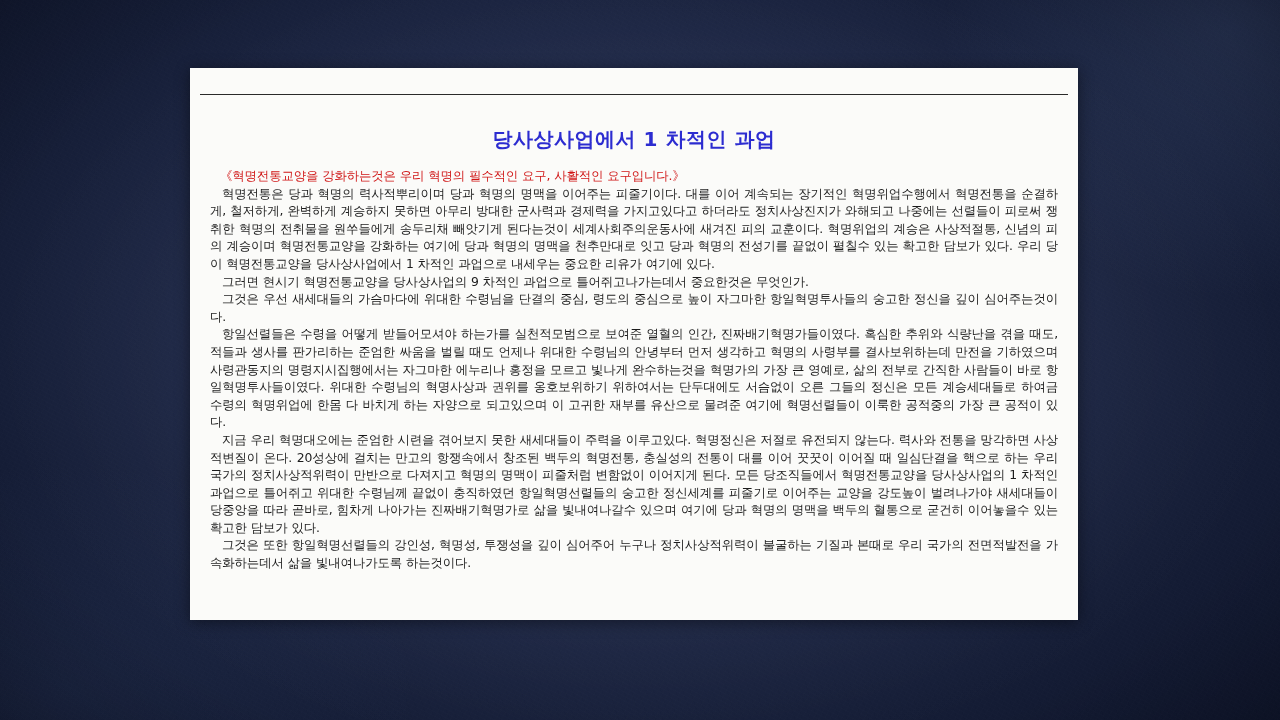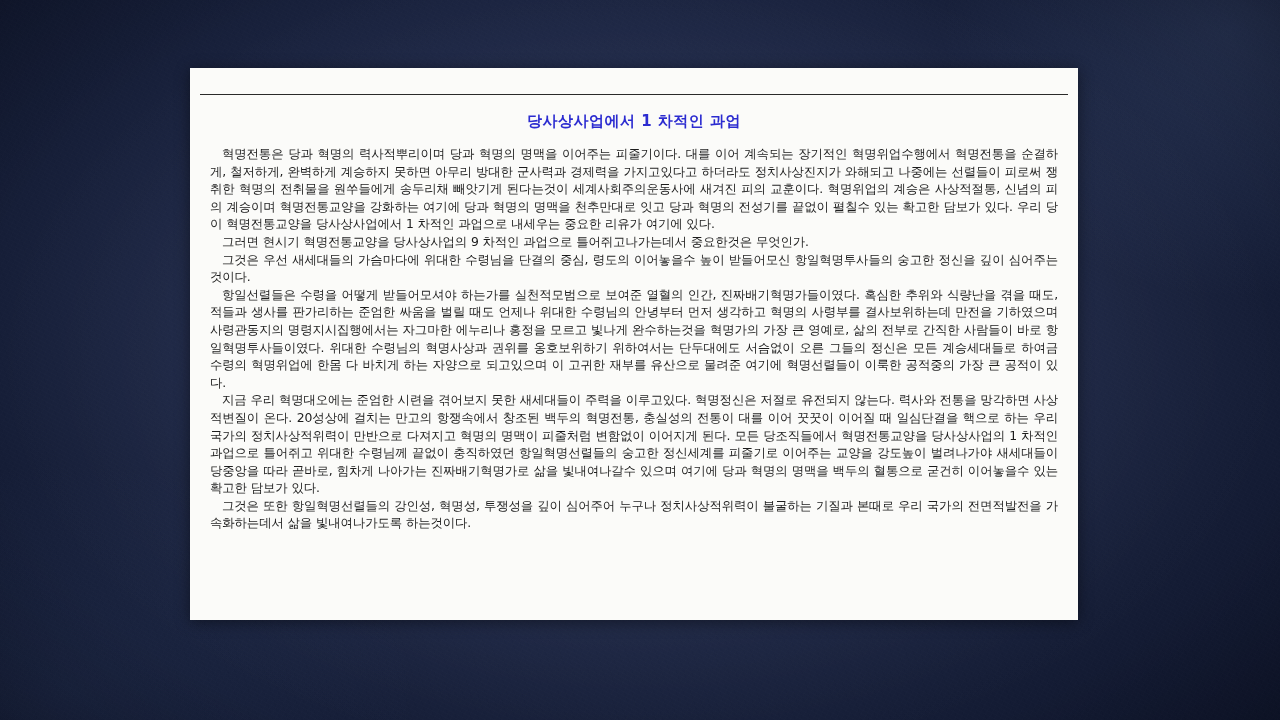--- a/index.html
+++ b/index.html
@@ -69,24 +69,24 @@
   }
   .doc-body {
     position: absolute;
     left: 20px;
     right: 20px;
     top: 34px;
   }
   .doc-title {
     text-align: center;
     color: #2c2cd0;
-    font-size: 15px;
+    font-size: 20px;
     font-weight: bold;
     letter-spacing: 0.5px;
-    margin: 10px 0 14px 0;
+    margin: 24px 0 14px 0;
     font-family: "DejaVu Sans", "Liberation Sans", sans-serif;
   }
   .para {
     color: #1c1c1c;
     font-size: 12.4px;
     line-height: 17.6px;
     text-align: justify;
     margin: 0 0 0 0;
     letter-spacing: -0.1px;
     word-break: break-all;
@@ -106,21 +106,22 @@
 <div class="glow-tr"></div>
 <div class="glow-bl"></div>
 <div class="vignette"></div>
 
 <div class="page">
   <div class="rule"></div>
   <div class="doc-body">
     <div class="doc-title">당사상사업에서  1 차적인 과업</div>
 
 
+    <p class="para quote">《혁명전통교양을 강화하는것은 우리 혁명의 필수적인 요구, 사활적인 요구입니다.》</p>
 
     <p class="para indent">혁명전통은 당과 혁명의 력사적뿌리이며 당과 혁명의 명맥을 이어주는 피줄기이다. 대를 이어 계속되는 장기적인 혁명위업수행에서 혁명전통을 순결하게, 철저하게, 완벽하게 계승하지 못하면 아무리 방대한 군사력과 경제력을 가지고있다고 하더라도 정치사상진지가 와해되고 나중에는 선렬들이 피로써 쟁취한 혁명의 전취물을 원쑤들에게 송두리채 빼앗기게 된다는것이 세계사회주의운동사에 새겨진 피의 교훈이다. 혁명위업의 계승은 사상적절통, 신념의 피의 계승이며 혁명전통교양을 강화하는 여기에 당과 혁명의 명맥을 천추만대로 잇고 당과 혁명의 전성기를 끝없이 펼칠수 있는 확고한 담보가 있다. 우리 당이 혁명전통교양을 당사상사업에서 1 차적인 과업으로 내세우는 중요한 리유가 여기에 있다.</p>
     <p class="para indent">그러면 현시기 혁명전통교양을 당사상사업의 9 차적인 과업으로 틀어쥐고나가는데서 중요한것은 무엇인가.</p>
-    <p class="para indent">그것은 우선 새세대들의 가슴마다에 위대한 수령님을 단결의 중심, 령도의 이어놓을수 높이 받들어모신 항일혁명투사들의 숭고한 정신을 깊이 심어주는것이다.</p>
+    <p class="para indent">그것은 우선 새세대들의 가슴마다에 위대한 수령님을 단결의 중심, 령도의 중심으로 높이 자그마한 항일혁명투사들의 숭고한 정신을 깊이 심어주는것이다.</p>
     <p class="para indent">항일선렬들은 수령을 어떻게 받들어모셔야 하는가를 실천적모범으로 보여준 열혈의 인간, 진짜배기혁명가들이였다. 혹심한 추위와 식량난을 겪을 때도, 적들과 생사를 판가리하는 준엄한 싸움을 벌릴 때도 언제나 위대한 수령님의 안녕부터 먼저 생각하고 혁명의 사령부를 결사보위하는데 만전을 기하였으며 사령관동지의 명령지시집행에서는 자그마한 에누리나 홍정을 모르고 빛나게 완수하는것을 혁명가의 가장 큰 영예로, 삶의 전부로 간직한 사람들이 바로 항일혁명투사들이였다. 위대한 수령님의 혁명사상과 권위를 옹호보위하기 위하여서는 단두대에도 서슴없이 오른 그들의 정신은 모든 계승세대들로 하여금 수령의 혁명위업에 한몸 다 바치게 하는 자양으로 되고있으며 이 고귀한 재부를 유산으로 물려준 여기에 혁명선렬들이 이룩한 공적중의 가장 큰 공적이 있다.</p>
     <p class="para indent">지금 우리 혁명대오에는 준엄한 시련을 겪어보지 못한 새세대들이 주력을 이루고있다. 혁명정신은 저절로 유전되지 않는다. 력사와 전통을 망각하면 사상적변질이 온다. 20성상에 걸치는 만고의 항쟁속에서 창조된 백두의 혁명전통, 충실성의 전통이 대를 이어 꿋꿋이 이어질 때 일심단결을 핵으로 하는 우리 국가의 정치사상적위력이 만반으로 다져지고 혁명의 명맥이 피줄처럼 변함없이 이어지게 된다. 모든 당조직들에서 혁명전통교양을 당사상사업의 1 차적인 과업으로 틀어쥐고 위대한 수령님께 끝없이 충직하였던 항일혁명선렬들의 숭고한 정신세계를 피줄기로 이어주는 교양을 강도높이 벌려나가야 새세대들이 당중앙을 따라 곧바로, 힘차게 나아가는 진짜배기혁명가로 삶을 빛내여나갈수 있으며 여기에 당과 혁명의 명맥을 백두의 혈통으로 굳건히 이어놓을수 있는 확고한 담보가 있다.</p>
     <p class="para indent">그것은 또한 항일혁명선렬들의 강인성, 혁명성, 투쟁성을 깊이 심어주어 누구나 정치사상적위력이 불굴하는 기질과 본때로 우리 국가의 전면적발전을 가속화하는데서 삶을 빛내여나가도록 하는것이다.</p>
   </div>
 </div>
 
 </body></html>

